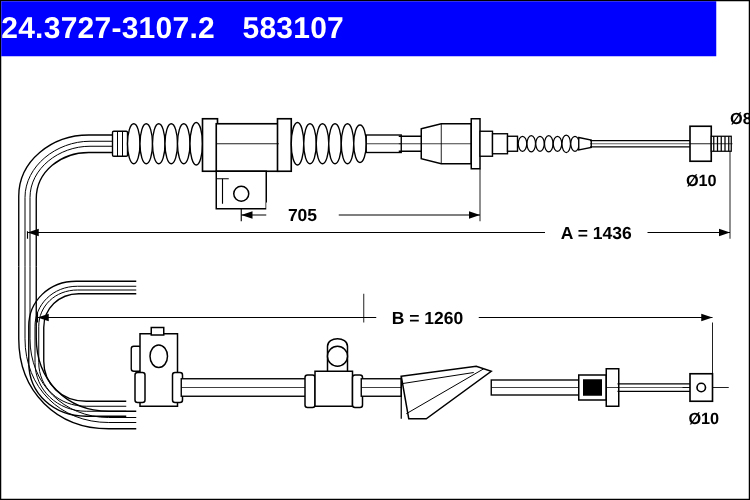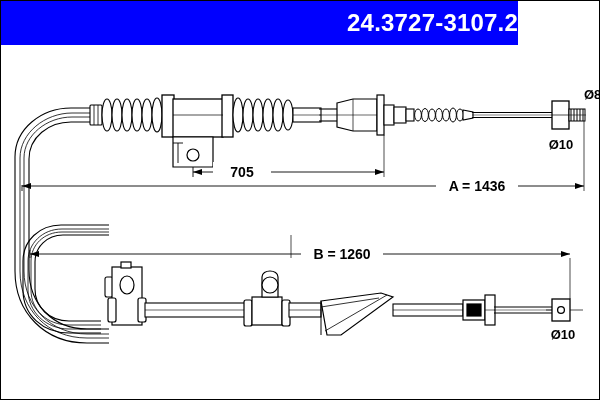--- a/index.html
+++ b/index.html
@@ -18,26 +18,26 @@
     width: 600px;
     height: 400px;
     background: #ffffff;
     border: 1px solid #000000;
     box-sizing: border-box;
   }
   #header-banner {
     position: absolute;
     left: 0;
     top: 0;
-    width: 517px;
+    width: 572px;
     height: 44px;
     background: #0000ff;
     display: flex;
     align-items: center;
-    justify-content: flex-end;
+    justify-content: flex-start;
     gap: 22px;
     box-sizing: border-box;
   }
   .header-text {
     color: #ffffff;
     font-family: "Liberation Sans", sans-serif;
     font-weight: bold;
     font-size: 24px;
     letter-spacing: 0.2px;
     white-space: nowrap;
@@ -63,20 +63,21 @@
     fill: #000000;
   }
 </style>
 </head>
 <body>
 
 <div id="page">
 
   <div id="header-banner">
     <span class="header-text">24.3727-3107.2</span>
+    <span class="header-text">583107</span>
   </div>
 
   <div id="drawing">
     <svg width="600" height="354" viewBox="0 0 600 354">
 
       <defs>
         <marker id="arrR" markerWidth="10" markerHeight="8" refX="9" refY="4" orient="auto" markerUnits="userSpaceOnUse">
           <path d="M0,1 L9,4 L0,7 z" fill="#000"></path>
         </marker>
         <marker id="arrL" markerWidth="10" markerHeight="8" refX="1" refY="4" orient="auto" markerUnits="userSpaceOnUse">

